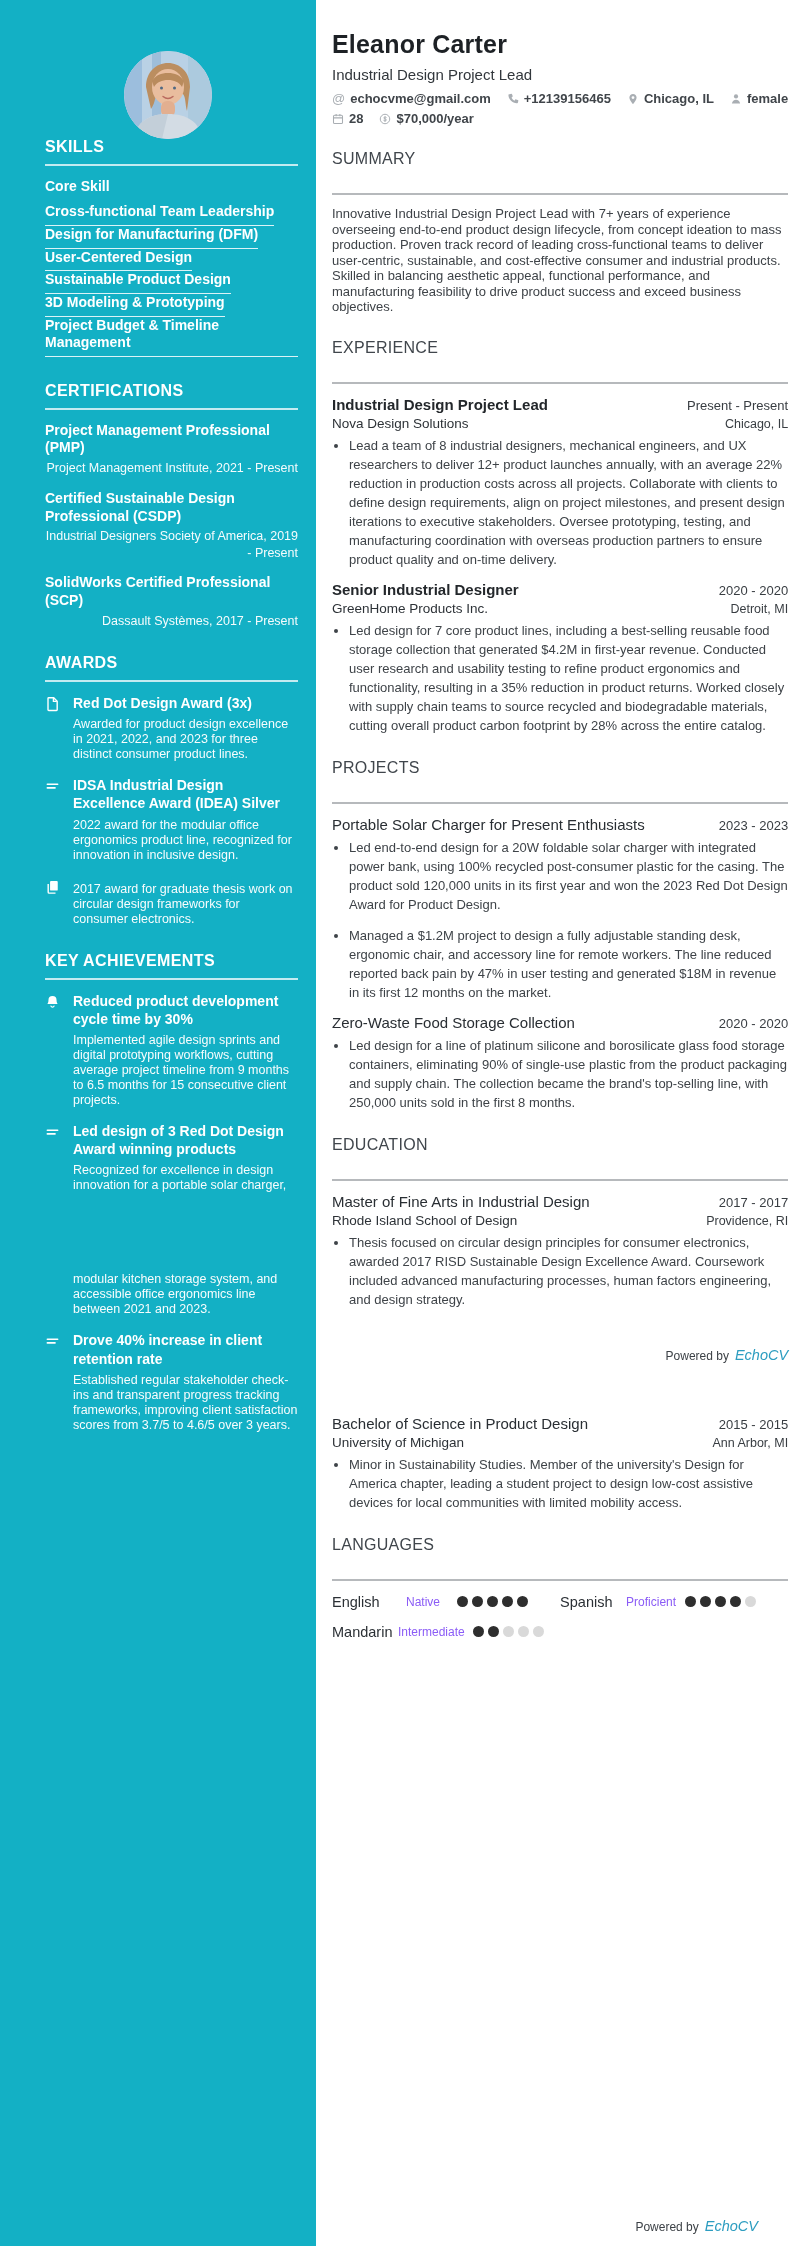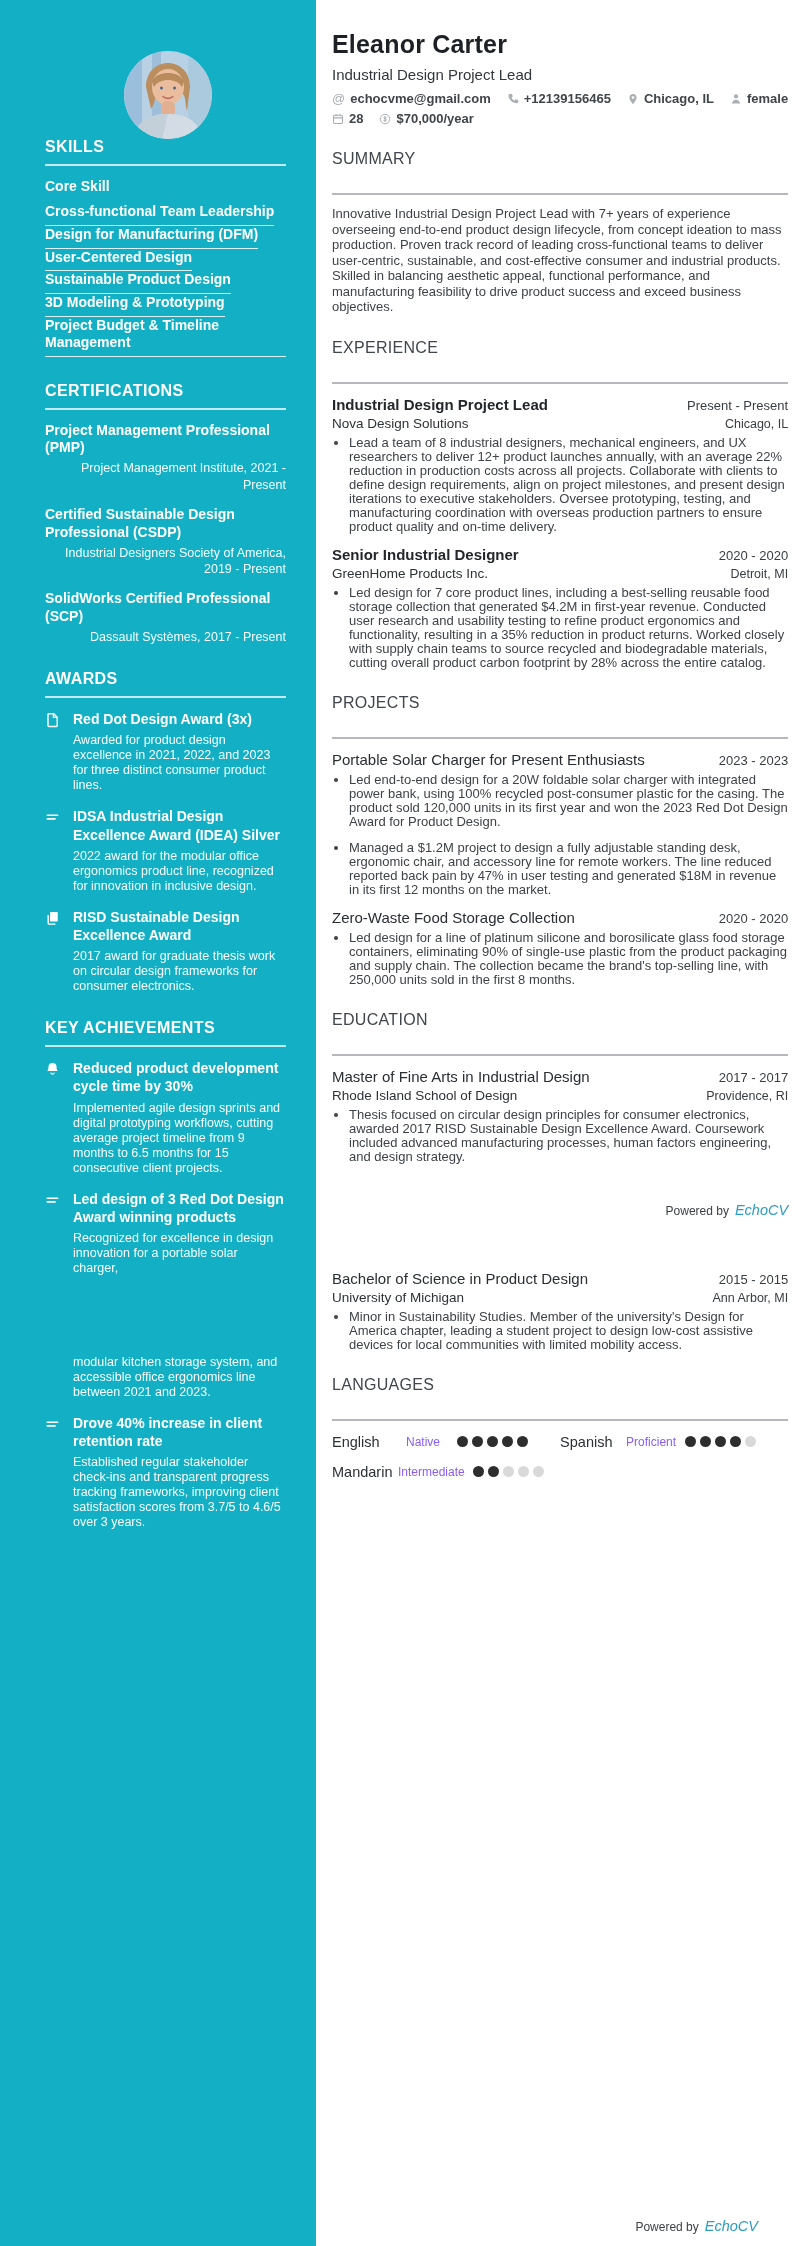--- a/index.html
+++ b/index.html
@@ -4,21 +4,21 @@
 <style>
   html,body{margin:0;padding:0;}
   body{
     width:794px;height:2246px;position:relative;display:flex;
     background:#ffffff;font-family:"Liberation Sans",sans-serif;
     -webkit-font-smoothing:antialiased;overflow:hidden;
   }
   
   .sidebar{
     width:316px;min-width:316px;background:#13b0c5;color:#fff;
-    padding:138px 30px 0 45px;box-sizing:border-box;position:relative;
+    padding:138px 18px 0 45px;box-sizing:border-box;position:relative;
   }
   .avatar{
     position:absolute;top:51px;left:124px;width:88px;height:88px;border-radius:50%;
     overflow:hidden;background:#bcd3e6;
   }
   .s-sec{margin-top:25px;}
   .s-sec.first{margin-top:0;}
   .s-header{
     font-size:16px;font-weight:700;letter-spacing:.4px;
     padding-bottom:8px;border-bottom:2px solid rgba(255,255,255,.75);margin-bottom:12px;
@@ -50,21 +50,21 @@
   .par{margin:0;font-size:13px;line-height:15.5px;color:#3e4348;}
   .entry{margin-top:12px;}
   .erow{display:flex;justify-content:space-between;align-items:baseline;}
   .erole{font-size:15px;font-weight:700;color:#23272b;}
   .ptitle{font-size:15px;font-weight:400;color:#292e33;}
   .edate{font-size:13px;color:#383d42;white-space:nowrap;margin-left:12px;}
   .ecomp-row{display:flex;justify-content:space-between;align-items:baseline;margin-top:3px;}
   .ecomp{font-size:13.5px;color:#2d3237;}
   .eloc{font-size:12.5px;color:#383d42;white-space:nowrap;margin-left:12px;}
   ul.blts{margin:5px 0 0;padding-left:17px;}
-  ul.blts li{font-size:13px;line-height:14px;color:#3e4348;}
+  ul.blts li{font-size:13px;line-height:19px;color:#3e4348;}
   .powered{display:flex;justify-content:flex-end;align-items:baseline;gap:6px;margin-top:38px;}
   .powered-label{font-size:12px;color:#3c4146;}
   .powered-brand{font-size:14.5px;color:#2d9dc0;font-style:italic;}
   .gap-main{height:40px;}
   .langs{display:grid;grid-template-columns:1fr 1fr;row-gap:14px;margin-top:13px;}
   .lang{display:flex;align-items:center;}
   .lang-name{font-size:14.5px;color:#2b3035;width:66px;flex:none;}
   .lang-level{font-size:12px;color:#8b5cf6;min-width:50px;text-align:center;margin-right:9px;flex:none;}
   .dots{display:inline-flex;gap:4px;}
   .dot{width:11px;height:11px;border-radius:50%;background:#d9d9d9;}
@@ -153,21 +153,20 @@
       </div>
     </div>
     <div class="iitem">
       <span class="ic">
         <svg width="15" height="16" viewBox="0 0 16 16">
             <rect x="5.4" y="1.6" width="8.2" height="10.2" rx="1" fill="#fff"></rect>
             <path d="M3.4 4.8v8.7a1 1 0 0 0 1 1h6.8" stroke="#fff" stroke-width="1.5" fill="none"></path>
           </svg>
       </span>
       <div class="tx">
-        <div class="ititle">RISD Sustainable Design Excellence Award</div>
         <div class="idesc">2017 award for graduate thesis work on circular design frameworks for consumer electronics.</div>
       </div>
     </div>
   </section>
 
   <section class="s-sec">
     <div class="s-header">KEY ACHIEVEMENTS</div>
     <div class="iitem">
       <span class="ic">
         <svg width="15" height="16" viewBox="0 0 16 16">

